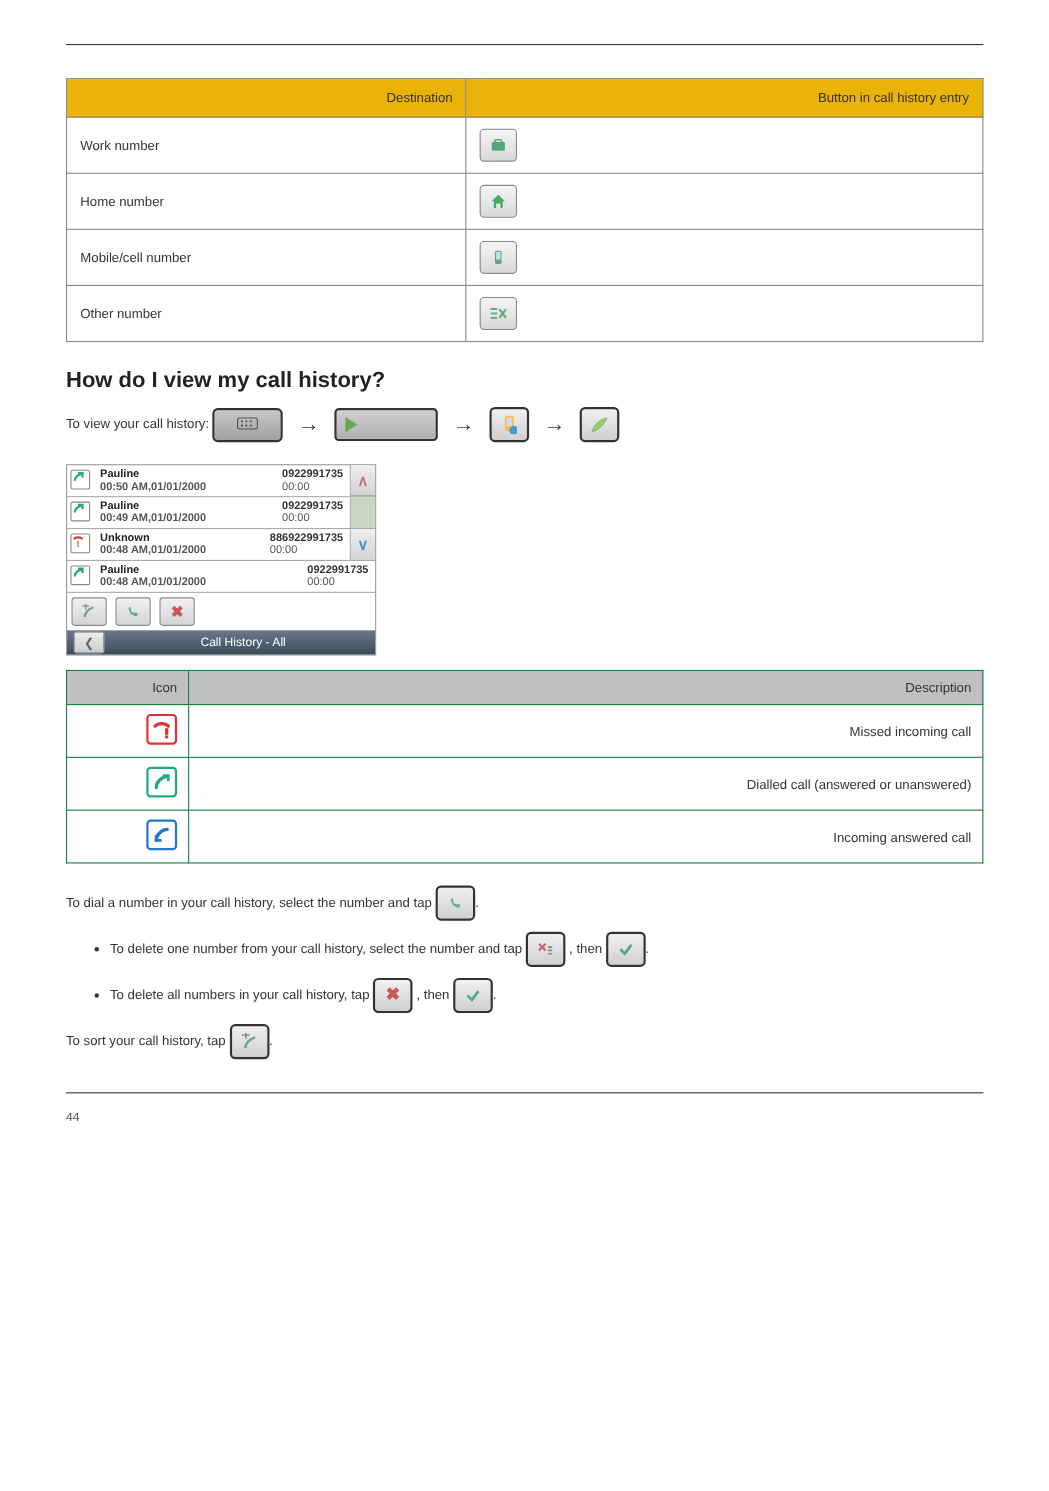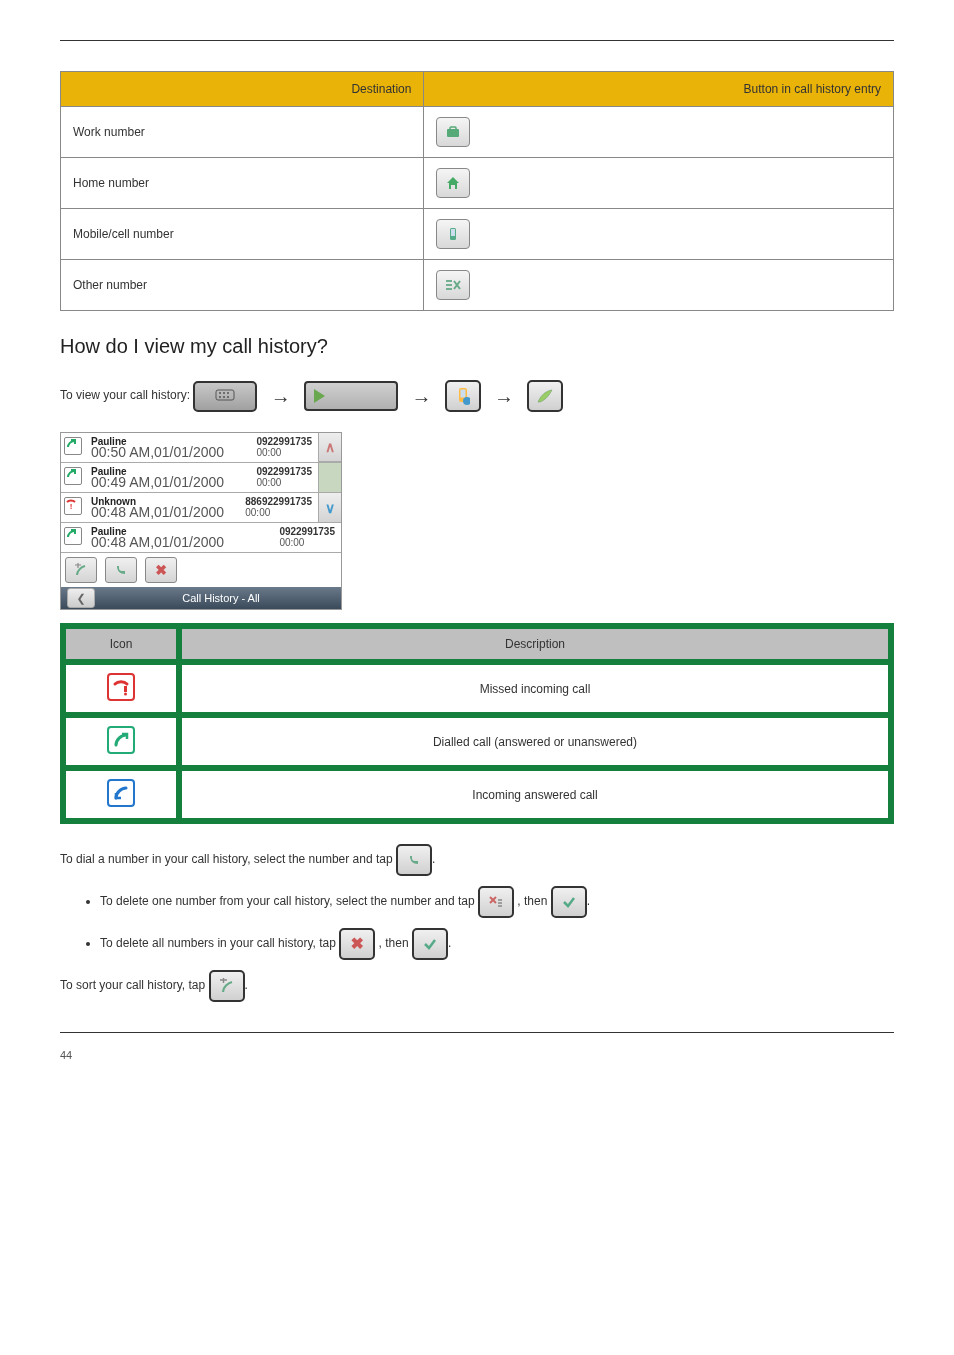--- a/index.html
+++ b/index.html
@@ -4,48 +4,48 @@
 <style>
 body{margin:0;font-family:Verdana,Arial,sans-serif;font-size:12px;color:#333;background:#fff}
 .page{width:954px;margin:0 auto;padding:40px 60px 40px 60px;box-sizing:border-box}
 hr.top{border:none;border-top:1px solid #333;margin:0 0 30px 0}
 hr.bot{border:none;border-top:1px solid #333;margin:30px 0 10px 0}
 table.grid{width:100%;border-collapse:collapse;margin-bottom:24px}
 table.grid th,table.grid td{border:1px solid #888;padding:10px 12px;vertical-align:middle}
 table.grid th{background:#eab308;font-weight:normal;text-align:right}
 .btn{display:inline-block;width:32px;height:28px;border:1px solid #888;border-radius:4px;background:linear-gradient(#f5f5f5,#d8d8d8);position:relative;vertical-align:middle}
 .btn svg{position:absolute;left:50%;top:50%;transform:translate(-50%,-50%)}
-h2.q{font-family:Verdana,Arial,sans-serif;font-weight:normal;font-size:20px;margin:18px 0 18px 0;color:#222}
+h2.q{font-family:Verdana,Arial,sans-serif;font-weight:bold;font-size:20px;margin:18px 0 8px 0;color:#222}
 .pathline{padding:4px 0 20px 0}
 .pathline .txt{font-size:12px}
 .arrow{font-size:20px;font-weight:bold;margin:0 10px;vertical-align:middle}
 .keybtn{display:inline-block;border:2px solid #333;border-radius:5px;padding:6px 20px;background:linear-gradient(#c8c8c8,#a0a0a0);vertical-align:middle}
 .wide{display:inline-block;border:2px solid #333;border-radius:4px;padding:8px 6px 6px 28px;background:linear-gradient(#d0d0d0,#b0b0b0);vertical-align:middle;position:relative;width:56px;height:12px}
 .wide::before{content:"";position:absolute;left:8px;top:50%;transform:translateY(-50%);width:0;height:0;border-top:7px solid transparent;border-bottom:7px solid transparent;border-left:11px solid #6aa84f}
 .sbtn{display:inline-block;width:32px;height:28px;border:2px solid #333;border-radius:5px;background:linear-gradient(#f0f0f0,#d0d0d0);vertical-align:middle;position:relative}
 .sbtn svg,.sbtn span{position:absolute;left:50%;top:50%;transform:translate(-50%,-50%)}
 .callhist{width:280px;border:1px solid #999;margin-bottom:13px}
 .ch-row{display:flex;align-items:stretch;border-bottom:1px solid #aaa}
 .ch-row:last-child{border-bottom:none}
 .ch-left{display:flex;flex:1;border-right:1px solid #aaa}
 .ch-ic{width:20px;padding:4px 3px}
 .ch-ic .ib{width:16px;height:16px;border:1px solid #888;border-radius:2px;background:#fff;position:relative}
 .ch-txt{flex:1;padding:3px 4px;font-size:10px;font-weight:bold;color:#222;line-height:11px}
-.ch-txt .sub{font-size:14px;font-weight:normal;color:#555}
+.ch-txt .sub{font-size:10px;font-weight:bold;color:#555}
 .ch-num{padding:3px 6px 3px 2px;text-align:left;font-size:10px;font-weight:bold;line-height:11px}
 .ch-num .sub{font-size:10px;font-weight:normal;color:#555}
 .ch-side{width:22px;display:flex;align-items:center;justify-content:center;background:linear-gradient(#eee,#d4d4d4)}
 .ch-side .chev{font-size:14px;color:#c77;font-weight:bold}
 .ch-tools{display:flex;border-top:1px solid #aaa}
 .ch-tools .tb{width:30px;height:24px;border:1px solid #888;margin:4px;border-radius:3px;background:linear-gradient(#f0f0f0,#d4d4d4);display:flex;align-items:center;justify-content:center}
 .ch-foot{display:flex;align-items:center;background:linear-gradient(#6a7a8a,#3a4a5a);color:#fff;font-size:11px;height:22px}
 .ch-foot .bk{width:26px;height:18px;margin:2px 6px;border:1px solid #aaa;border-radius:3px;background:linear-gradient(#eee,#ccc);display:flex;align-items:center;justify-content:center;color:#666}
 .ch-foot .ft{flex:1;text-align:center}
 .icgrid{width:100%;border-collapse:collapse;margin-bottom:20px}
-.icgrid th,.icgrid td{border:6px solid #15803d;padding:8px 10px;vertical-align:middle;text-align:center}
+.icgrid th,.icgrid td{border:1px solid #15803d;padding:8px 10px;vertical-align:middle;text-align:right}
 .icgrid th{background:#bfbfbf;font-weight:normal}
 .icgrid td.c1{width:90px}
 .cic{display:inline-block;width:24px;height:24px;border:2px solid;border-radius:4px;position:relative;background:#fff}
 .cic svg{position:absolute;left:50%;top:50%;transform:translate(-50%,-50%)}
 .para{margin:10px 0;line-height:1.6}
 ul.bl{margin:4px 0 4px 40px;padding:0}
 ul.bl li{margin:10px 0;line-height:1.6}
 .footer{font-size:11px;color:#555;padding-top:6px}
 </style>
 </head>

